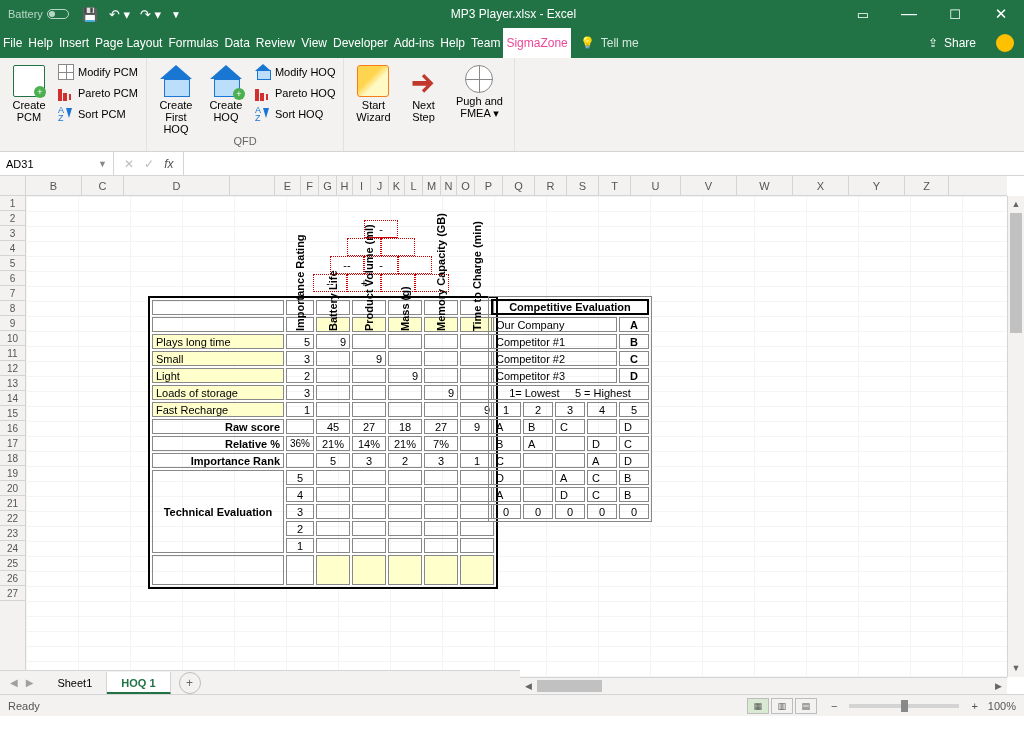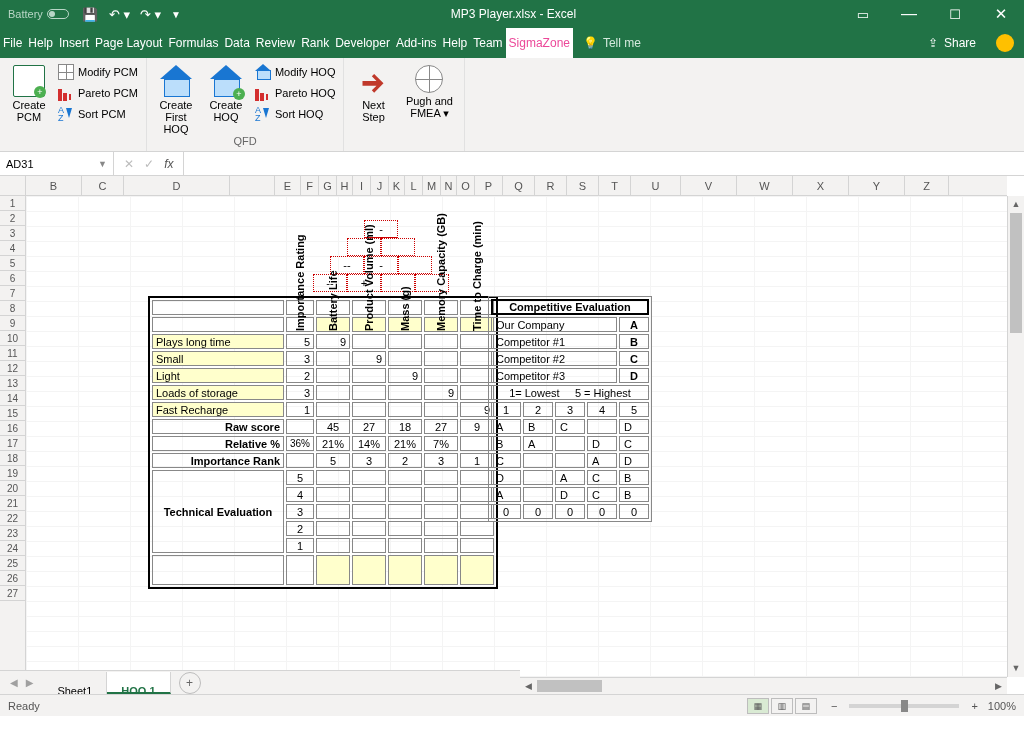--- a/index.html
+++ b/index.html
@@ -82,21 +82,21 @@
 .vscroll .arr { position:absolute; left:0; right:0; height:17px; text-align:center; font-size:9px; color:#666; line-height:17px;}
 .vscroll .arr.top{top:0;} .vscroll .arr.bot{bottom:0;}
 .hscroll { position:absolute; left:520px; right:17px; bottom:0; height:17px; background:#f3f2f1; border-top:1px solid #d4d4d4;}
 .hscroll .thumb{ position:absolute; top:2px; bottom:2px; left:17px; width:65px; background:#c1c1c1;}
 .hscroll .arr{position:absolute; top:0; bottom:0; width:17px; text-align:center; font-size:9px; color:#666; line-height:17px;}
 .hscroll .arr.l{left:0;} .hscroll .arr.r{right:0;}
 
 
 .sheet-tabs { position:absolute; bottom:0; left:0; height:24px; width:520px; background:#f3f2f1; border-top:1px solid #d4d4d4; display:flex; align-items:center;}
 .sheet-nav { padding:0 10px; display:flex; gap:8px; color:#a0a0a0; font-size:10px;}
-.sheet-tab { padding:8px 14px; height:22px; line-height:22px; font-size:11px; border-right:1px solid #d4d4d4; cursor:pointer;}
+.sheet-tab { padding:0 14px; height:22px; line-height:22px; font-size:11px; border-right:1px solid #d4d4d4; cursor:pointer;}
 .sheet-tab.active { background:#fff; border-bottom:2px solid #217346; color:#217346; font-weight:600;}
 .new-sheet { width:22px; height:22px; border:1px solid #bdbdbd; border-radius:50%; margin-left:8px; text-align:center; line-height:20px; color:#666; cursor:pointer;}
 
 
 .status-bar { height:22px; background:#f3f2f1; border-top:1px solid #d4d4d4; display:flex; align-items:center; font-size:11px; color:#555; padding:0 8px;}
 .status-bar .spacer{flex:1;}
 .view-btns { display:flex; gap:2px; margin-right:10px;}
 .view-btns .vb { width:22px; height:16px; border:1px solid #bdbdbd; display:flex; align-items:center; justify-content:center; font-size:9px;}
 .view-btns .vb.active{background:#d9ead3;}
 .zoom-slider { width:110px; height:4px; background:#d4d4d4; position:relative; margin:0 8px;}
@@ -143,21 +143,21 @@
 </div>
 
 <div class="ribbon-tabs">
   <div class="tab">File</div>
   <div class="tab">Help</div>
   <div class="tab">Insert</div>
   <div class="tab">Page Layout</div>
   <div class="tab">Formulas</div>
   <div class="tab">Data</div>
   <div class="tab">Review</div>
-  <div class="tab">Rank</div>
+  <div class="tab">View</div>
   <div class="tab">Developer</div>
   <div class="tab">Add-ins</div>
   <div class="tab">Help</div>
   <div class="tab">Team</div>
   <div class="tab active">SigmaZone</div>
   <div class="tellme">
     <span>💡</span>
     <span>Tell me</span>
   </div>
   <div class="spacer"></div>
@@ -219,20 +219,25 @@
         <div class="small-btn">
             <span class="icon ico-sort"></span>
             <span>Sort HOQ</span>
           </div>
       </div>
     </div>
     <div class="group-label">QFD</div>
   </div>
   <div class="group">
     <div class="group-body">
+      <div class="big-btn">
+        <div class="icon ico-wand"></div>
+        <div class="lbl" style="white-space:pre-line;">Start
+Wizard</div>
+      </div>
       <div class="big-btn">
         <div class="icon ico-arrow">
             <svg viewBox="0 0 24 24">
               <path d="M3 12h12l-4-4 2-2 8 8-8 8-2-2 4-4H3z" fill="#c0392b"></path>
             </svg>
           </div>
         <div class="lbl" style="white-space:pre-line;">Next
 Step</div>
       </div>
       <div class="big-btn" style="width:58px;">

